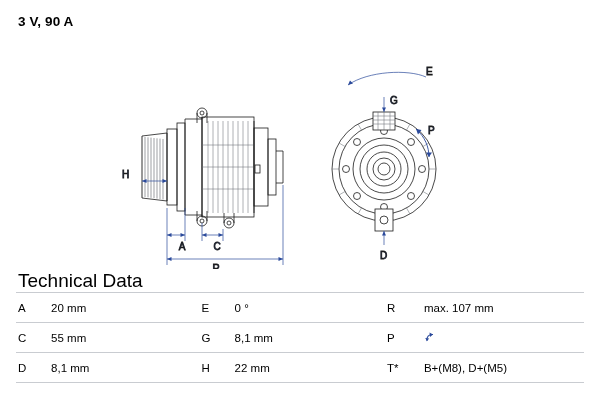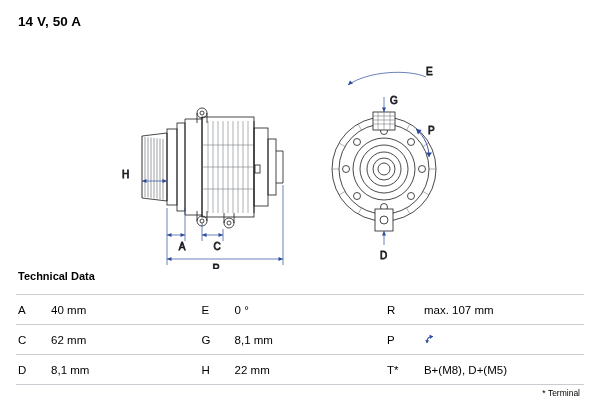--- a/index.html
+++ b/index.html
@@ -37,23 +37,23 @@
     display: block;
   }
 
   .tech-wrap {
     position: absolute;
     left: 16px;
     top: 270px;
     width: 568px;
   }
   .tech-title {
-    font-size: 11px;
-    font-weight: bold;
-    margin: 0 0 12px 2px;
+    font-size: 19px;
+    font-weight: normal;
+    margin: 0 0 0 2px;
   }
   table.tech {
     border-collapse: collapse;
     width: 568px;
     font-size: 11.5px;
   }
   table.tech td {
     border-top: 1px solid #c9ccd1;
     border-bottom: 1px solid #c9ccd1;
     padding: 5px 4px 5px 4px;
@@ -85,21 +85,21 @@
     width: 16px;
     height: 14px;
     vertical-align: middle;
   }
 </style>
 </head>
 <body>
 
 <div class="page">
 
-  <div class="title">14 V, 50 A</div>
+  <div class="title">3 V, 90 A</div>
 
   <div class="drawing">
     <svg width="568" height="236" viewBox="0 0 568 236">
       <g stroke="#1a1a1a" fill="none" stroke-width="0.8">
 
         <g>
           <path d="M126 103 L126 165" stroke-width="0.9"></path>
           <path d="M151 100 L151 168" stroke-width="0.9"></path>
           <path d="M126 103 L151 100"></path>
           <path d="M126 165 L151 168"></path>
@@ -271,29 +271,29 @@
       </g>
     </svg>
   </div>
 
   <div class="tech-wrap">
     <div class="tech-title">Technical Data</div>
     <table class="tech">
       <tbody>
         <tr>
           <td class="key">A</td>
-          <td class="val">40 mm</td>
+          <td class="val">20 mm</td>
           <td class="key2">E</td>
           <td class="val2">0 °</td>
           <td class="key3">R</td>
           <td class="val3">max. 107 mm</td>
         </tr>
         <tr>
           <td class="key">C</td>
-          <td class="val">62 mm</td>
+          <td class="val">55 mm</td>
           <td class="key2">G</td>
           <td class="val2">8,1 mm</td>
           <td class="key3">P</td>
           <td class="val3">
             <span class="rot-icon">
               <svg width="16" height="14" viewBox="0 0 16 14">
                 <path d="M3 10 C2 6 5 3 9 3.5" fill="none" stroke="#2b4a9b" stroke-width="1.1"></path>
                 <path d="M9 3.5 L5.5 1.5 L6 6 Z" fill="#2b4a9b"></path>
                 <path d="M3 10 L1.2 7 L5.2 7.6 Z" fill="#2b4a9b"></path>
               </svg>
@@ -303,16 +303,15 @@
         <tr>
           <td class="key">D</td>
           <td class="val">8,1 mm</td>
           <td class="key2">H</td>
           <td class="val2">22 mm</td>
           <td class="key3">T*</td>
           <td class="val3">B+(M8), D+(M5)</td>
         </tr>
       </tbody>
     </table>
-    <div class="footnote">* Terminal</div>
   </div>
 
 </div>
 
 </body></html>

